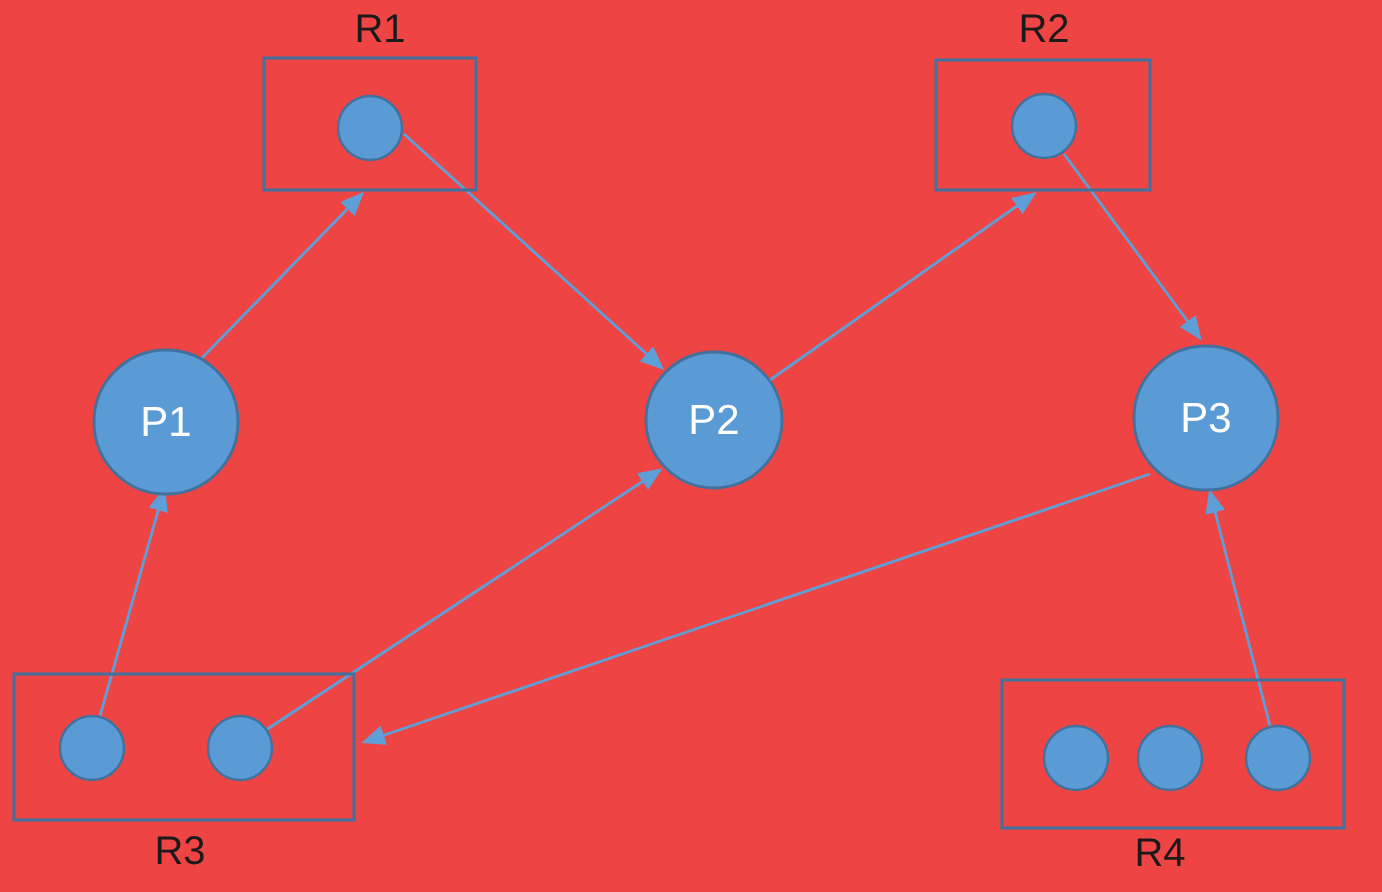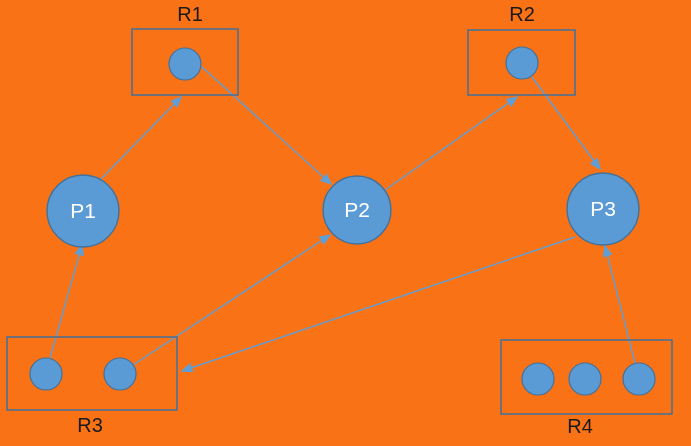--- a/index.html
+++ b/index.html
@@ -1,19 +1,19 @@
 <!DOCTYPE html>
 <html><head>
 <meta charset="utf-8">
 <style>
   html,body{margin:0;padding:0;background:#ffffff;}
   .stage{
     position:relative;
     width:691px;height:446px;
-    background:#f97316;
+    background:#ef4444;
     overflow:hidden;
     font-family:"Liberation Sans", sans-serif;
   }
   svg{position:absolute;left:0;top:0;}
   text{font-family:"Liberation Sans", sans-serif;font-weight:300;}
   .res-label{font-size:20px;}
   .proc-label{font-size:21px;}
 </style>
 </head>
 <body>

